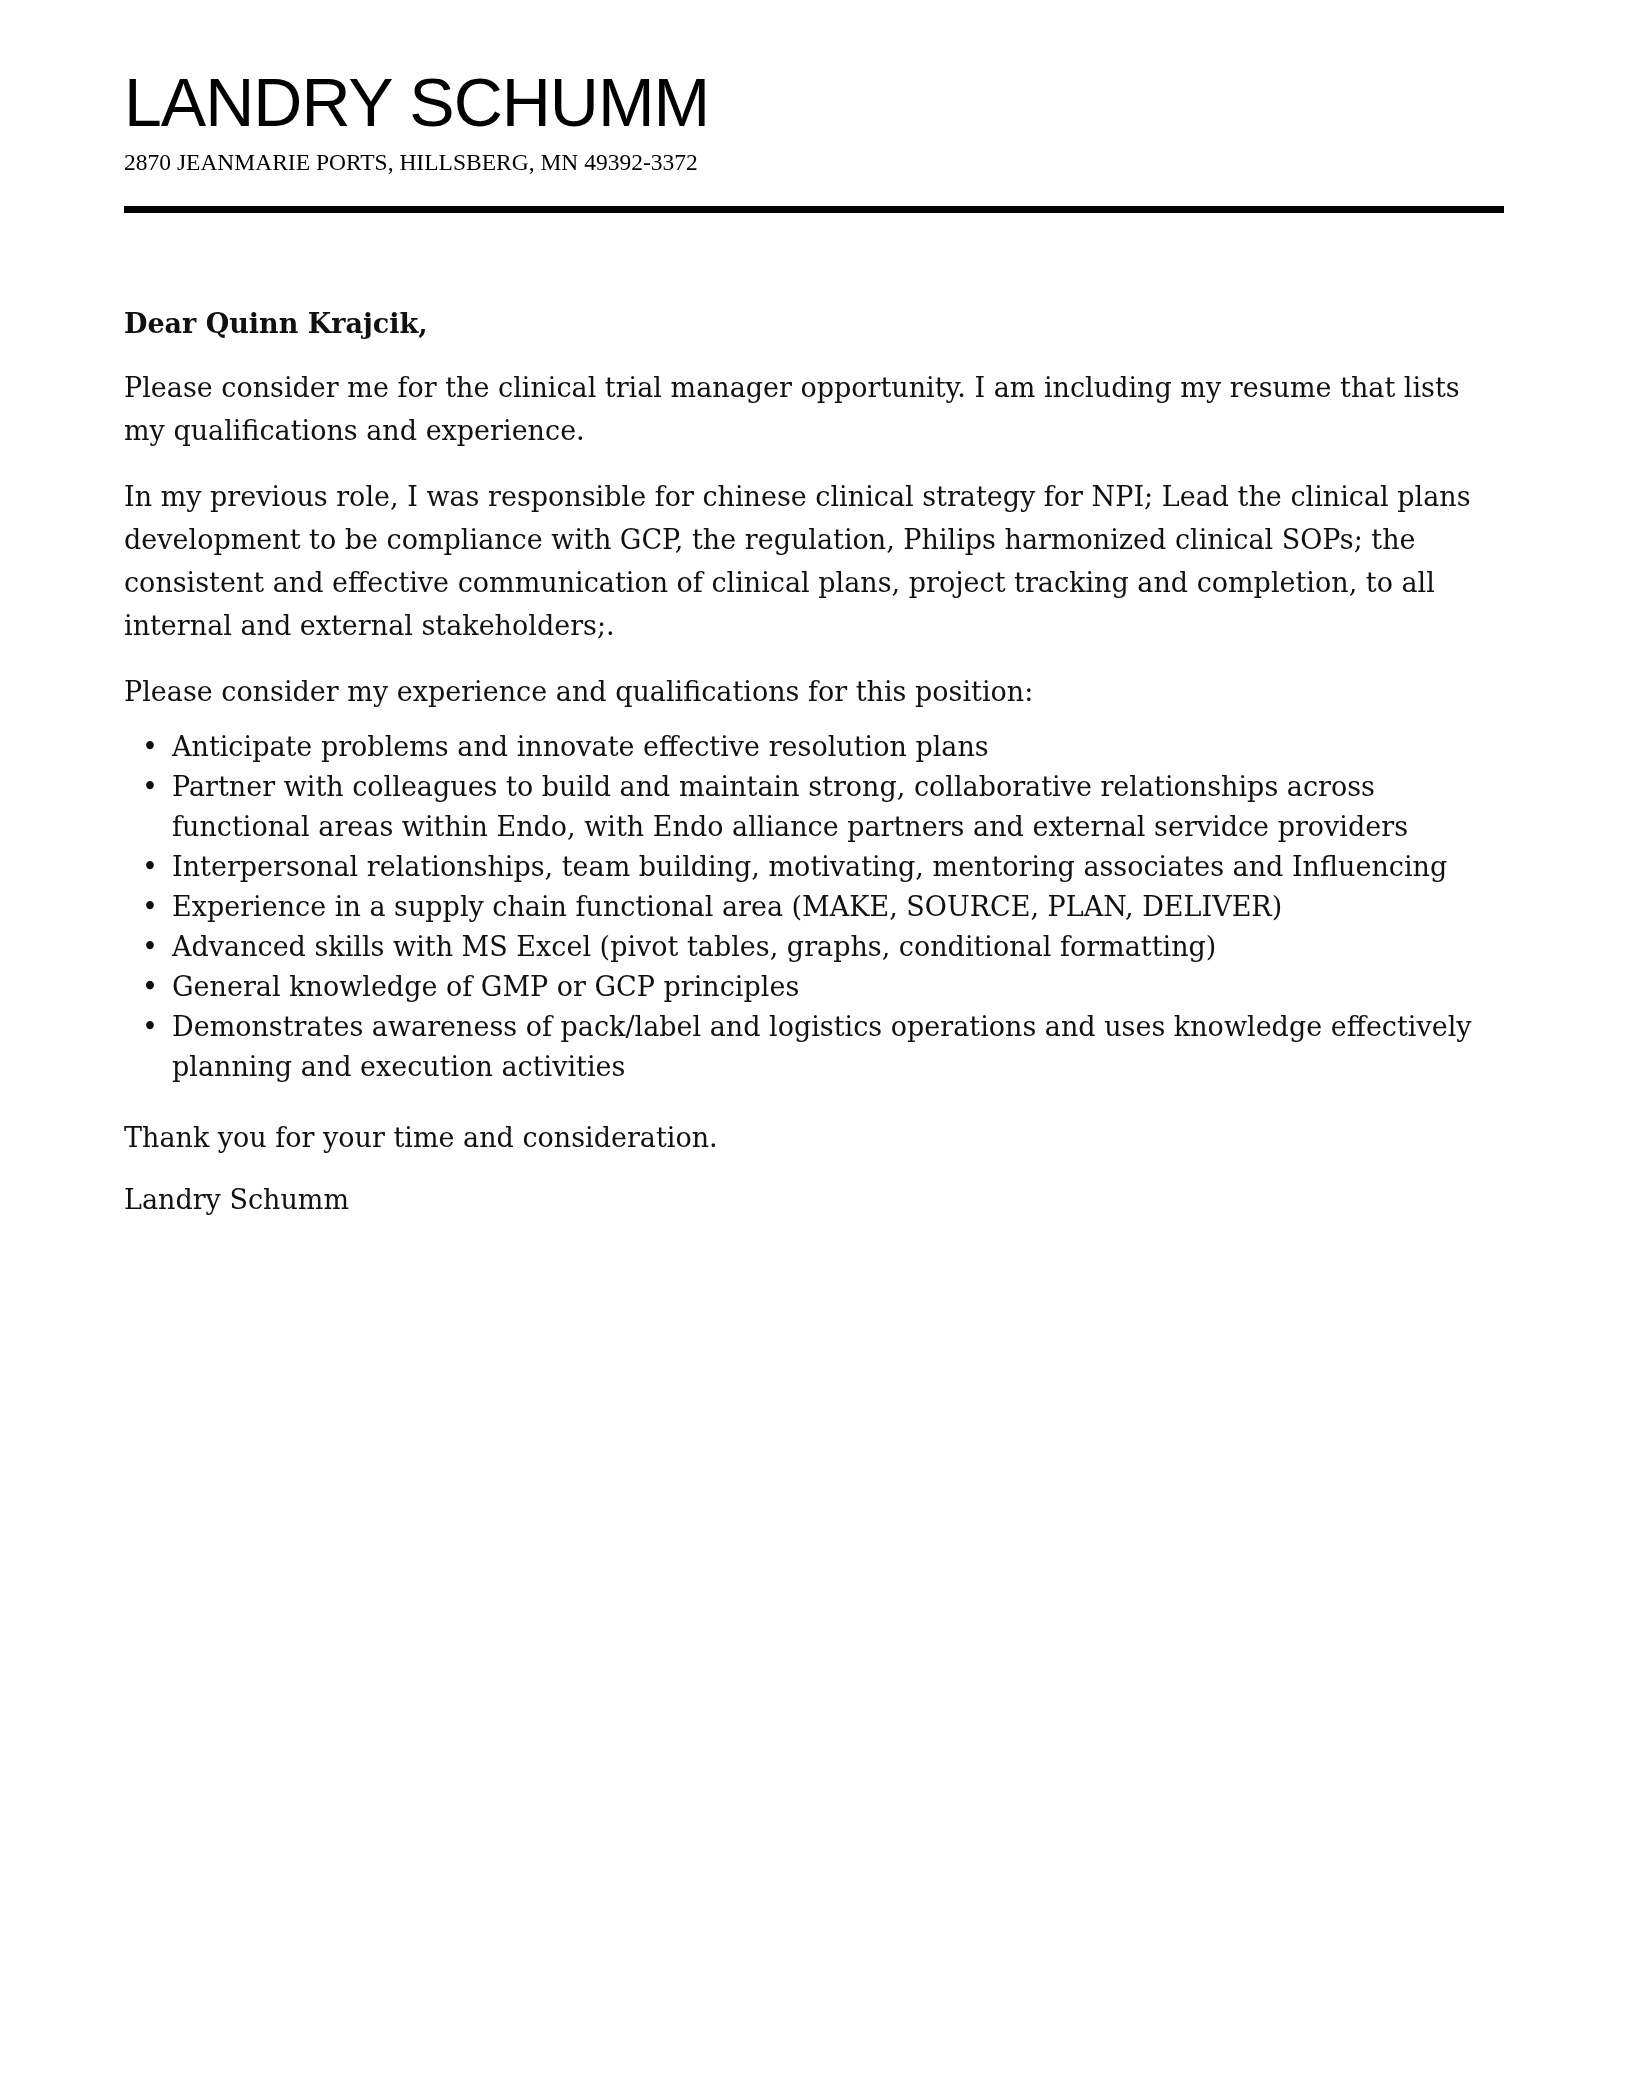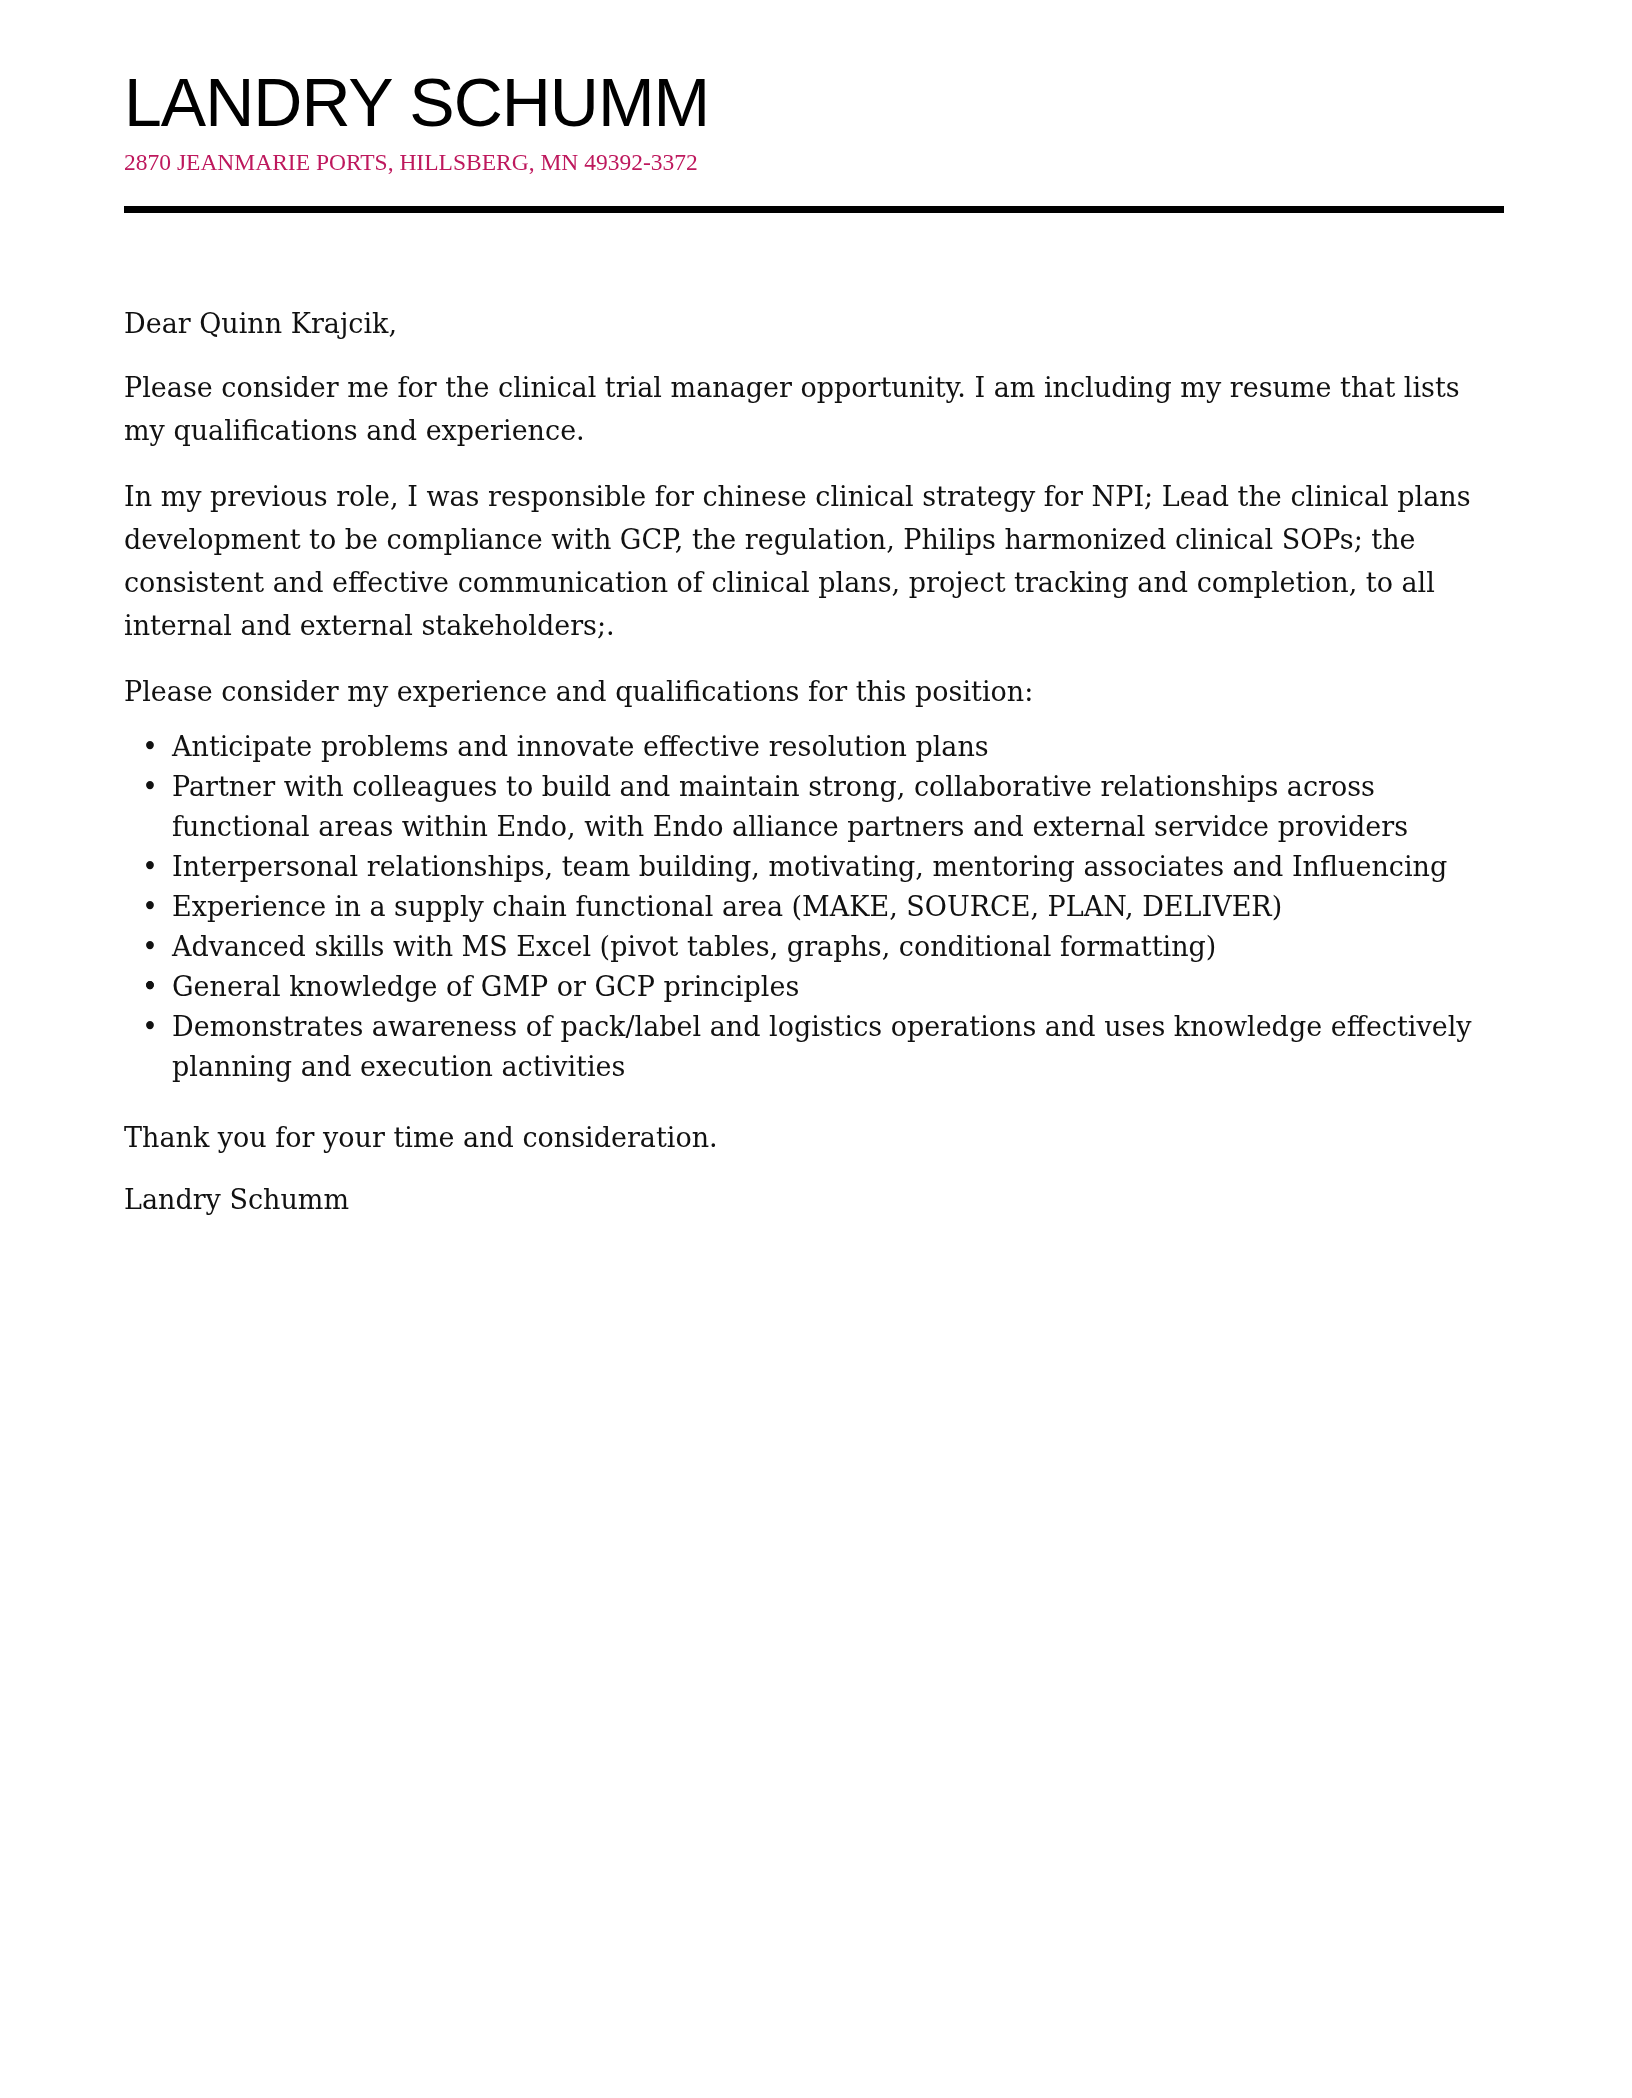--- a/index.html
+++ b/index.html
@@ -1,23 +1,23 @@
 <!DOCTYPE html>
 <html><head>
 <meta charset="utf-8">
 <style>
   html, body { margin:0; padding:0; background:#ffffff; }
   body { width:1632px; height:2098px; position:relative; overflow:hidden; color:#111; }
   .page { position:absolute; left:124px; top:0; width:1380px; }
   .name { position:absolute; top:68px; left:0; font-family:"Liberation Sans", sans-serif; font-size:68px; font-weight:400; letter-spacing:-1px; line-height:1; color:#000; white-space:nowrap; }
-  .address { position:absolute; top:151px; left:0; font-family:"Liberation Serif", serif; font-size:23.5px; line-height:1; color:#be185d; white-space:nowrap; }
+  .address { position:absolute; top:151px; left:0; font-family:"Liberation Serif", serif; font-size:23.5px; line-height:1; color:#000000; white-space:nowrap; }
   .rule { position:absolute; top:206px; left:0; width:1380px; height:7px; background:#000; }
   .body { position:absolute; top:302px; left:0; width:1380px; font-family:"DejaVu Serif", serif; font-size:27px; line-height:43px; color:#111; }
   .body p { margin:0 0 23px 0; }
-  .salutation { font-weight:normal; margin-bottom:21px !important; }
+  .salutation { font-weight:bold; margin-bottom:21px !important; }
   ul.quals { margin:0 0 29px 0; padding:0 0 0 48px; list-style:none; }
   ul.quals li { position:relative; line-height:40px; }
   ul.quals li .bullet { position:absolute; left:-30px; top:0; }
   .closing { font-weight:normal; margin-bottom:19px !important; }
   .signoff { line-height:44px; }
 </style>
 </head>
 <body>
 
 <div class="page">

